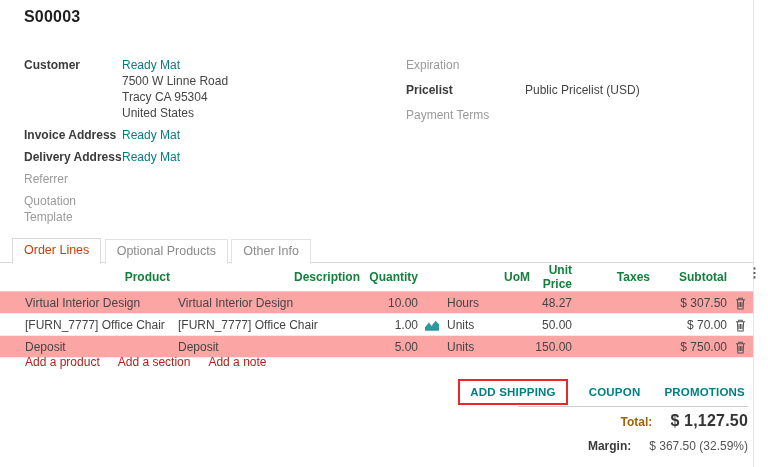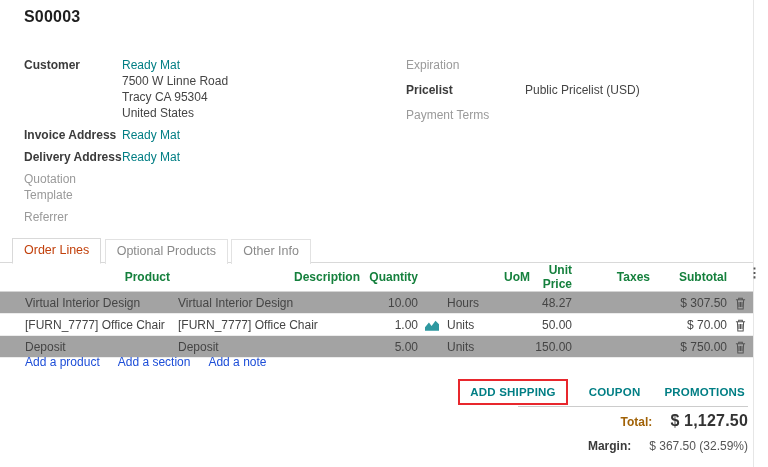--- a/index.html
+++ b/index.html
@@ -39,26 +39,26 @@
   table.lines td { height:22px; border-bottom:1px solid #ececec; font-size:12px; color:#454545; }
   .cell-product { padding-left:25px; color:#017e84; }
   th.cell-product { color:#3a3a3a; }
   .cell-desc { padding-left:8px; }
   .cell-num { text-align:right; }
   .cell-uom { padding-left:2px; }
   .cell-price { text-align:right; padding-right:2px; }
   .cell-tax { padding-left:11px; }
   .cell-sub { text-align:right; }
   .cell-del { text-align:center; }
-  tr.stripe td { background:#a3a3a3; }
+  tr.stripe td { background:#fca5a5; }
   .fc-wrap { display:inline-block; width:100%; text-align:center; }
   .dots { position:absolute; left:748px; top:266px; font-size:13px; font-weight:700; color:#555; cursor:pointer; line-height:14px; }
 
   .add-links { position:absolute; left:25px; top:355px; display:flex; gap:18px; }
-  .add-links span { color:#1d4ed8; cursor:pointer; }
+  .add-links span { color:#b91c1c; cursor:pointer; }
 
   
   .actions { position:absolute; left:0; top:378px; width:745px; display:flex; justify-content:flex-end; align-items:center; gap:24px; height:28px; }
   .action-btn { color:#017e84; font-weight:700; font-size:11.5px; letter-spacing:.2px; cursor:pointer; }
   .shipping-highlight { border:2px solid #e8272d; padding:4px 10px; margin-right:-3px; }
 
   
   .totals { position:absolute; left:518px; top:406px; width:230px; border-top:1px solid #ccc; padding-top:5px; }
   .totals-row { display:flex; justify-content:flex-end; align-items:baseline; gap:18px; }
   .totals-row.total { margin-bottom:9px; }
@@ -91,25 +91,25 @@
     </div>
     <div class="field-row">
       <span class="field-label">Invoice Address</span>
       <span class="field-value link">Ready Mat</span>
     </div>
     <div class="field-row">
       <span class="field-label">Delivery Address</span>
       <span class="field-value link">Ready Mat</span>
     </div>
     <div class="field-row">
+      <span class="field-label muted">Referrer</span>
+      <span class="field-value"></span>
+    </div>
+    <div class="field-row">
       <span class="field-label muted">Quotation Template</span>
-      <span class="field-value"></span>
-    </div>
-    <div class="field-row">
-      <span class="field-label muted">Referrer</span>
       <span class="field-value"></span>
     </div>
   </div>
 
   <div class="fields-right">
     <div class="field-row">
       <span class="field-label muted">Expiration</span>
       <span class="field-value"></span>
     </div>
     <div class="field-row">

